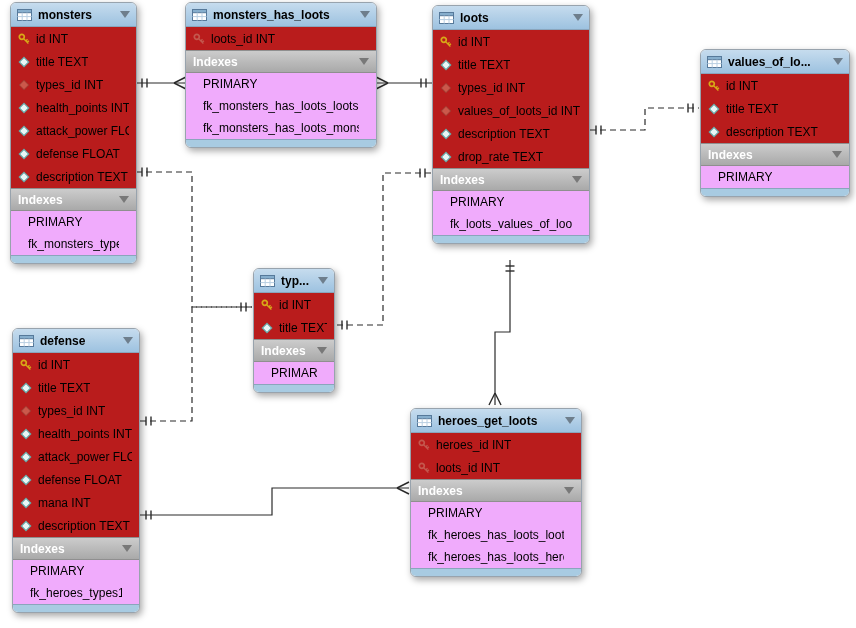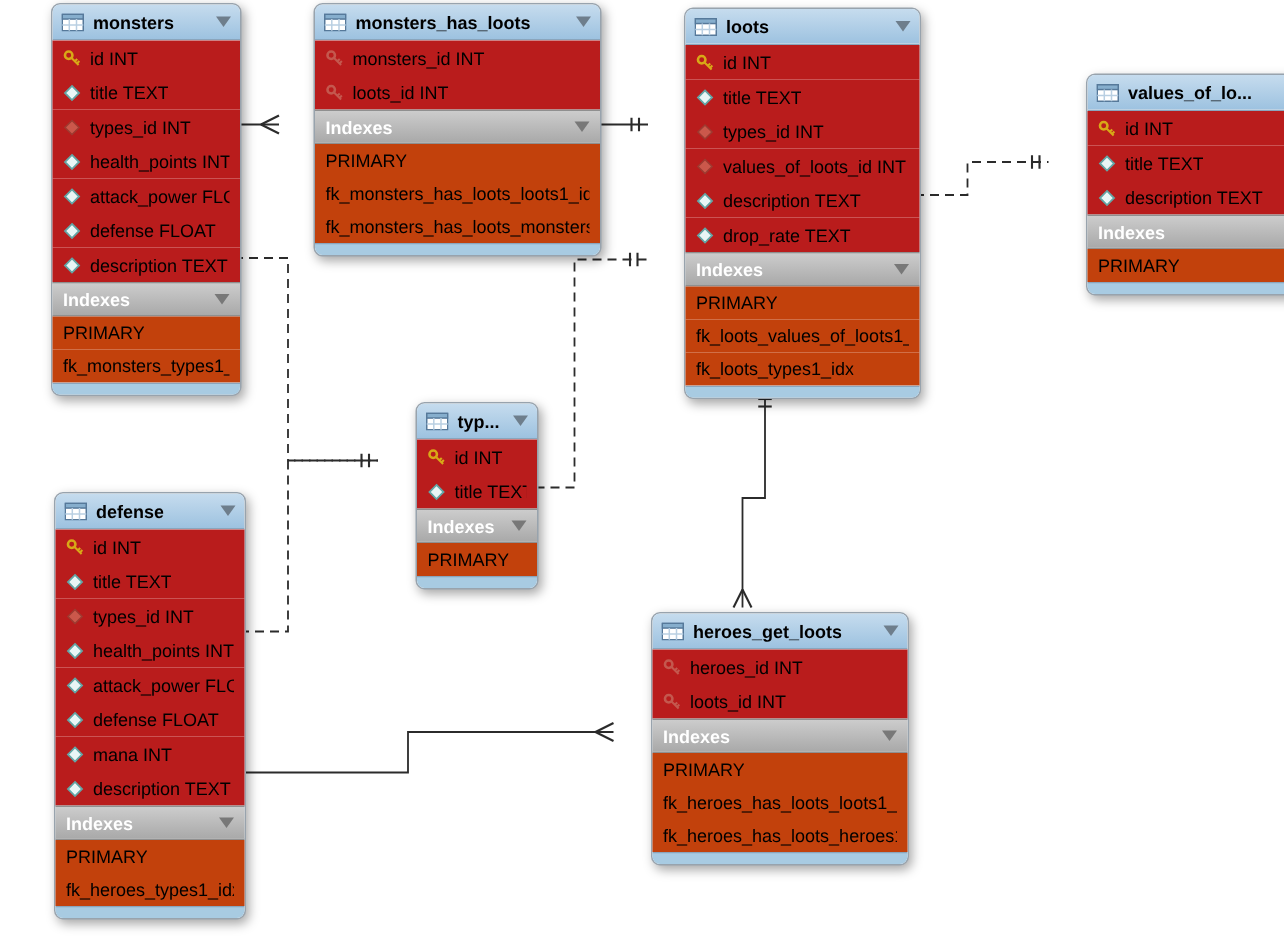--- a/index.html
+++ b/index.html
@@ -4,29 +4,29 @@
 <style>
   html,body{margin:0;padding:0;background:#ffffff;}
   #canvas{position:relative;width:856px;height:628px;background:#ffffff;overflow:hidden;
           font-family:"Liberation Sans",sans-serif;font-size:12px;color:#000;}
   #conn-svg{position:absolute;left:0;top:0;width:856px;height:628px;}
   .conn{fill:none;stroke:#2b2b2b;stroke-width:1.2;}
   .conn.dashed{stroke-dasharray:6 4;}
   .mark{stroke:#2b2b2b;stroke-width:1.4;}
 
   .table{position:absolute;background:#fff;border:1px solid #98a3ad;border-radius:6px;
-         box-shadow:2px 3px 7px rgba(0,0,0,.35);margin-left:24px;}
+         box-shadow:2px 3px 7px rgba(0,0,0,.35);}
   .thead{height:23px;display:flex;align-items:center;gap:6px;padding:0 6px;
          background:linear-gradient(#c6dcee,#9dc2e0);border-bottom:1px solid #8aa5bc;
          border-radius:5px 5px 0 0;font-weight:bold;}
   .trow{height:23px;display:flex;align-items:center;gap:6px;padding:0 7px;background:#b91c1c;white-space:nowrap;overflow:hidden;}
   .ihead{height:21px;display:flex;align-items:center;padding:0 7px;
          background:linear-gradient(#cccccc,#a9a9a9);border-top:1px solid #8f8f8f;border-bottom:1px solid #8f8f8f;
          color:#fff;font-weight:bold;}
-  .irow{height:22px;display:flex;align-items:center;padding:0 7px;background:#c2410c;white-space:nowrap;overflow:hidden;}
+  .irow{height:22px;display:flex;align-items:center;padding:0 17px;background:#f0abfc;white-space:nowrap;overflow:hidden;}
   .tfoot{height:7px;background:#a8cbe2;border-top:1px solid #8aa5bc;border-radius:0 0 5px 5px;}
   .lbl{white-space:nowrap;overflow:hidden;text-overflow:clip;}
 
   .tri{width:0;height:0;border-left:5px solid transparent;border-right:5px solid transparent;
        border-top:7px solid #6e7e8c;margin-left:auto;flex:none;}
   .ihead .tri{border-top-color:#787878;}
   .ic{width:12px;height:12px;flex:none;}
   .ic-table{width:15px;height:12px;flex:none;}
   .key-y{stroke:#d8a917;fill:none;}
   .key-r{stroke:#c4584e;fill:none;}
@@ -165,267 +165,258 @@
       <svg class="ic-table">
           <use href="#sym-table"></use>
         </svg>
       <span class="lbl">monsters_has_loots</span>
       <span class="tri"></span>
     </div>
     <div class="trow">
         <svg class="ic key-r">
           <use href="#sym-key"></use>
         </svg>
-        <span class="lbl">monsters_id INT</span>
-      </div>
+        <span class="lbl">loots_id INT</span>
+      </div>
+    <div class="ihead">
+        <span class="lbl">Indexes</span>
+        <span class="tri"></span>
+      </div>
+    <div class="irow">
+        <span class="lbl">PRIMARY</span>
+      </div>
+    <div class="irow">
+        <span class="lbl">fk_monsters_has_loots_loots1_idx</span>
+      </div>
+    <div class="irow">
+        <span class="lbl">fk_monsters_has_loots_monsters_i...</span>
+      </div>
+    <div class="tfoot"></div>
+  </div>
+
+  <div class="table" style="left:432px;top:5px;width:156px;text-align:center;">
+    <div class="thead">
+      <svg class="ic-table">
+          <use href="#sym-table"></use>
+        </svg>
+      <span class="lbl">loots</span>
+      <span class="tri"></span>
+    </div>
+    <div class="trow">
+        <svg class="ic key-y">
+          <use href="#sym-key"></use>
+        </svg>
+        <span class="lbl">id INT</span>
+      </div>
+    <div class="trow">
+        <svg class="ic dia-o">
+          <use href="#sym-diam"></use>
+        </svg>
+        <span class="lbl">title TEXT</span>
+      </div>
+    <div class="trow">
+        <svg class="ic dia-f">
+          <use href="#sym-diam"></use>
+        </svg>
+        <span class="lbl">types_id INT</span>
+      </div>
+    <div class="trow">
+        <svg class="ic dia-f">
+          <use href="#sym-diam"></use>
+        </svg>
+        <span class="lbl">values_of_loots_id INT</span>
+      </div>
+    <div class="trow">
+        <svg class="ic dia-o">
+          <use href="#sym-diam"></use>
+        </svg>
+        <span class="lbl">description TEXT</span>
+      </div>
+    <div class="trow">
+        <svg class="ic dia-o">
+          <use href="#sym-diam"></use>
+        </svg>
+        <span class="lbl">drop_rate TEXT</span>
+      </div>
+    <div class="ihead">
+        <span class="lbl">Indexes</span>
+        <span class="tri"></span>
+      </div>
+    <div class="irow">
+        <span class="lbl">PRIMARY</span>
+      </div>
+    <div class="irow">
+        <span class="lbl">fk_loots_values_of_loots1_i...</span>
+      </div>
+    <div class="tfoot"></div>
+  </div>
+
+  <div class="table" style="left:700px;top:49px;width:148px;">
+    <div class="thead">
+      <svg class="ic-table">
+          <use href="#sym-table"></use>
+        </svg>
+      <span class="lbl">values_of_lo...</span>
+      <span class="tri"></span>
+    </div>
+    <div class="trow">
+        <svg class="ic key-y">
+          <use href="#sym-key"></use>
+        </svg>
+        <span class="lbl">id INT</span>
+      </div>
+    <div class="trow">
+        <svg class="ic dia-o">
+          <use href="#sym-diam"></use>
+        </svg>
+        <span class="lbl">title TEXT</span>
+      </div>
+    <div class="trow">
+        <svg class="ic dia-o">
+          <use href="#sym-diam"></use>
+        </svg>
+        <span class="lbl">description TEXT</span>
+      </div>
+    <div class="ihead">
+        <span class="lbl">Indexes</span>
+        <span class="tri"></span>
+      </div>
+    <div class="irow">
+        <span class="lbl">PRIMARY</span>
+      </div>
+    <div class="tfoot"></div>
+  </div>
+
+  <div class="table" style="left:253px;top:268px;width:80px;text-align:right;">
+    <div class="thead">
+      <svg class="ic-table">
+          <use href="#sym-table"></use>
+        </svg>
+      <span class="lbl">typ...</span>
+      <span class="tri"></span>
+    </div>
+    <div class="trow">
+        <svg class="ic key-y">
+          <use href="#sym-key"></use>
+        </svg>
+        <span class="lbl">id INT</span>
+      </div>
+    <div class="trow">
+        <svg class="ic dia-o">
+          <use href="#sym-diam"></use>
+        </svg>
+        <span class="lbl">title TEXT</span>
+      </div>
+    <div class="ihead">
+        <span class="lbl">Indexes</span>
+        <span class="tri"></span>
+      </div>
+    <div class="irow">
+        <span class="lbl">PRIMARY</span>
+      </div>
+    <div class="tfoot"></div>
+  </div>
+
+  <div class="table" style="left:12px;top:328px;width:126px;">
+    <div class="thead">
+      <svg class="ic-table">
+          <use href="#sym-table"></use>
+        </svg>
+      <span class="lbl">defense</span>
+      <span class="tri"></span>
+    </div>
+    <div class="trow">
+        <svg class="ic key-y">
+          <use href="#sym-key"></use>
+        </svg>
+        <span class="lbl">id INT</span>
+      </div>
+    <div class="trow">
+        <svg class="ic dia-o">
+          <use href="#sym-diam"></use>
+        </svg>
+        <span class="lbl">title TEXT</span>
+      </div>
+    <div class="trow">
+        <svg class="ic dia-f">
+          <use href="#sym-diam"></use>
+        </svg>
+        <span class="lbl">types_id INT</span>
+      </div>
+    <div class="trow">
+        <svg class="ic dia-o">
+          <use href="#sym-diam"></use>
+        </svg>
+        <span class="lbl">health_points INT</span>
+      </div>
+    <div class="trow">
+        <svg class="ic dia-o">
+          <use href="#sym-diam"></use>
+        </svg>
+        <span class="lbl">attack_power FLO...</span>
+      </div>
+    <div class="trow">
+        <svg class="ic dia-o">
+          <use href="#sym-diam"></use>
+        </svg>
+        <span class="lbl">defense FLOAT</span>
+      </div>
+    <div class="trow">
+        <svg class="ic dia-o">
+          <use href="#sym-diam"></use>
+        </svg>
+        <span class="lbl">mana INT</span>
+      </div>
+    <div class="trow">
+        <svg class="ic dia-o">
+          <use href="#sym-diam"></use>
+        </svg>
+        <span class="lbl">description TEXT</span>
+      </div>
+    <div class="ihead">
+        <span class="lbl">Indexes</span>
+        <span class="tri"></span>
+      </div>
+    <div class="irow">
+        <span class="lbl">PRIMARY</span>
+      </div>
+    <div class="irow">
+        <span class="lbl">fk_heroes_types1_idx</span>
+      </div>
+    <div class="tfoot"></div>
+  </div>
+
+  <div class="table" style="left:410px;top:408px;width:170px;">
+    <div class="thead">
+      <svg class="ic-table">
+          <use href="#sym-table"></use>
+        </svg>
+      <span class="lbl">heroes_get_loots</span>
+      <span class="tri"></span>
+    </div>
     <div class="trow">
         <svg class="ic key-r">
           <use href="#sym-key"></use>
         </svg>
+        <span class="lbl">heroes_id INT</span>
+      </div>
+    <div class="trow">
+        <svg class="ic key-r">
+          <use href="#sym-key"></use>
+        </svg>
         <span class="lbl">loots_id INT</span>
       </div>
     <div class="ihead">
         <span class="lbl">Indexes</span>
         <span class="tri"></span>
       </div>
     <div class="irow">
         <span class="lbl">PRIMARY</span>
       </div>
     <div class="irow">
-        <span class="lbl">fk_monsters_has_loots_loots1_idx</span>
-      </div>
-    <div class="irow">
-        <span class="lbl">fk_monsters_has_loots_monsters_i...</span>
-      </div>
-    <div class="tfoot"></div>
-  </div>
-
-  <div class="table" style="left:432px;top:5px;width:156px;text-align:center;">
-    <div class="thead">
-      <svg class="ic-table">
-          <use href="#sym-table"></use>
-        </svg>
-      <span class="lbl">loots</span>
-      <span class="tri"></span>
-    </div>
-    <div class="trow">
-        <svg class="ic key-y">
-          <use href="#sym-key"></use>
-        </svg>
-        <span class="lbl">id INT</span>
-      </div>
-    <div class="trow">
-        <svg class="ic dia-o">
-          <use href="#sym-diam"></use>
-        </svg>
-        <span class="lbl">title TEXT</span>
-      </div>
-    <div class="trow">
-        <svg class="ic dia-f">
-          <use href="#sym-diam"></use>
-        </svg>
-        <span class="lbl">types_id INT</span>
-      </div>
-    <div class="trow">
-        <svg class="ic dia-f">
-          <use href="#sym-diam"></use>
-        </svg>
-        <span class="lbl">values_of_loots_id INT</span>
-      </div>
-    <div class="trow">
-        <svg class="ic dia-o">
-          <use href="#sym-diam"></use>
-        </svg>
-        <span class="lbl">description TEXT</span>
-      </div>
-    <div class="trow">
-        <svg class="ic dia-o">
-          <use href="#sym-diam"></use>
-        </svg>
-        <span class="lbl">drop_rate TEXT</span>
-      </div>
-    <div class="ihead">
-        <span class="lbl">Indexes</span>
-        <span class="tri"></span>
-      </div>
-    <div class="irow">
-        <span class="lbl">PRIMARY</span>
-      </div>
-    <div class="irow">
-        <span class="lbl">fk_loots_values_of_loots1_i...</span>
-      </div>
-    <div class="irow">
-        <span class="lbl">fk_loots_types1_idx</span>
-      </div>
-    <div class="tfoot"></div>
-  </div>
-
-  <div class="table" style="left:700px;top:49px;width:148px;">
-    <div class="thead">
-      <svg class="ic-table">
-          <use href="#sym-table"></use>
-        </svg>
-      <span class="lbl">values_of_lo...</span>
-      <span class="tri"></span>
-    </div>
-    <div class="trow">
-        <svg class="ic key-y">
-          <use href="#sym-key"></use>
-        </svg>
-        <span class="lbl">id INT</span>
-      </div>
-    <div class="trow">
-        <svg class="ic dia-o">
-          <use href="#sym-diam"></use>
-        </svg>
-        <span class="lbl">title TEXT</span>
-      </div>
-    <div class="trow">
-        <svg class="ic dia-o">
-          <use href="#sym-diam"></use>
-        </svg>
-        <span class="lbl">description TEXT</span>
-      </div>
-    <div class="ihead">
-        <span class="lbl">Indexes</span>
-        <span class="tri"></span>
-      </div>
-    <div class="irow">
-        <span class="lbl">PRIMARY</span>
-      </div>
-    <div class="tfoot"></div>
-  </div>
-
-  <div class="table" style="left:253px;top:268px;width:80px;text-align:right;">
-    <div class="thead">
-      <svg class="ic-table">
-          <use href="#sym-table"></use>
-        </svg>
-      <span class="lbl">typ...</span>
-      <span class="tri"></span>
-    </div>
-    <div class="trow">
-        <svg class="ic key-y">
-          <use href="#sym-key"></use>
-        </svg>
-        <span class="lbl">id INT</span>
-      </div>
-    <div class="trow">
-        <svg class="ic dia-o">
-          <use href="#sym-diam"></use>
-        </svg>
-        <span class="lbl">title TEXT</span>
-      </div>
-    <div class="ihead">
-        <span class="lbl">Indexes</span>
-        <span class="tri"></span>
-      </div>
-    <div class="irow">
-        <span class="lbl">PRIMARY</span>
-      </div>
-    <div class="tfoot"></div>
-  </div>
-
-  <div class="table" style="left:12px;top:328px;width:126px;">
-    <div class="thead">
-      <svg class="ic-table">
-          <use href="#sym-table"></use>
-        </svg>
-      <span class="lbl">defense</span>
-      <span class="tri"></span>
-    </div>
-    <div class="trow">
-        <svg class="ic key-y">
-          <use href="#sym-key"></use>
-        </svg>
-        <span class="lbl">id INT</span>
-      </div>
-    <div class="trow">
-        <svg class="ic dia-o">
-          <use href="#sym-diam"></use>
-        </svg>
-        <span class="lbl">title TEXT</span>
-      </div>
-    <div class="trow">
-        <svg class="ic dia-f">
-          <use href="#sym-diam"></use>
-        </svg>
-        <span class="lbl">types_id INT</span>
-      </div>
-    <div class="trow">
-        <svg class="ic dia-o">
-          <use href="#sym-diam"></use>
-        </svg>
-        <span class="lbl">health_points INT</span>
-      </div>
-    <div class="trow">
-        <svg class="ic dia-o">
-          <use href="#sym-diam"></use>
-        </svg>
-        <span class="lbl">attack_power FLO...</span>
-      </div>
-    <div class="trow">
-        <svg class="ic dia-o">
-          <use href="#sym-diam"></use>
-        </svg>
-        <span class="lbl">defense FLOAT</span>
-      </div>
-    <div class="trow">
-        <svg class="ic dia-o">
-          <use href="#sym-diam"></use>
-        </svg>
-        <span class="lbl">mana INT</span>
-      </div>
-    <div class="trow">
-        <svg class="ic dia-o">
-          <use href="#sym-diam"></use>
-        </svg>
-        <span class="lbl">description TEXT</span>
-      </div>
-    <div class="ihead">
-        <span class="lbl">Indexes</span>
-        <span class="tri"></span>
-      </div>
-    <div class="irow">
-        <span class="lbl">PRIMARY</span>
-      </div>
-    <div class="irow">
-        <span class="lbl">fk_heroes_types1_idx</span>
-      </div>
-    <div class="tfoot"></div>
-  </div>
-
-  <div class="table" style="left:410px;top:408px;width:170px;">
-    <div class="thead">
-      <svg class="ic-table">
-          <use href="#sym-table"></use>
-        </svg>
-      <span class="lbl">heroes_get_loots</span>
-      <span class="tri"></span>
-    </div>
-    <div class="trow">
-        <svg class="ic key-r">
-          <use href="#sym-key"></use>
-        </svg>
-        <span class="lbl">heroes_id INT</span>
-      </div>
-    <div class="trow">
-        <svg class="ic key-r">
-          <use href="#sym-key"></use>
-        </svg>
-        <span class="lbl">loots_id INT</span>
-      </div>
-    <div class="ihead">
-        <span class="lbl">Indexes</span>
-        <span class="tri"></span>
-      </div>
-    <div class="irow">
-        <span class="lbl">PRIMARY</span>
-      </div>
-    <div class="irow">
         <span class="lbl">fk_heroes_has_loots_loots1_idx</span>
       </div>
     <div class="irow">
         <span class="lbl">fk_heroes_has_loots_heroes1_i...</span>
       </div>
     <div class="tfoot"></div>
   </div>
 </div>
 
 </body></html>

